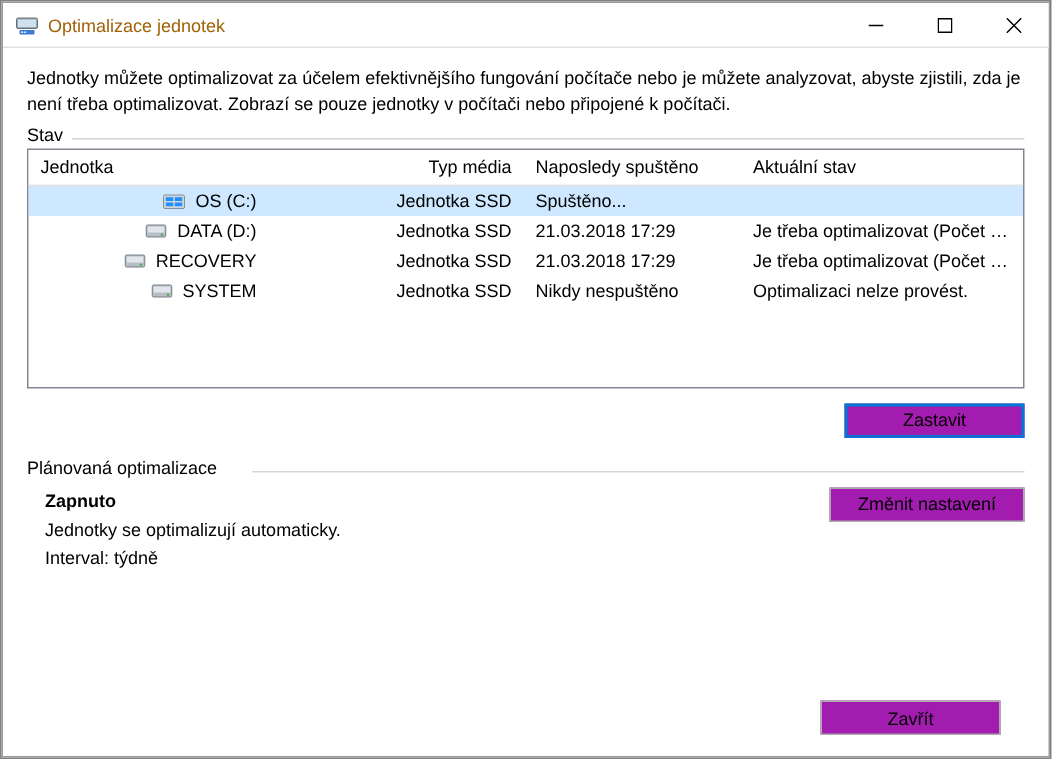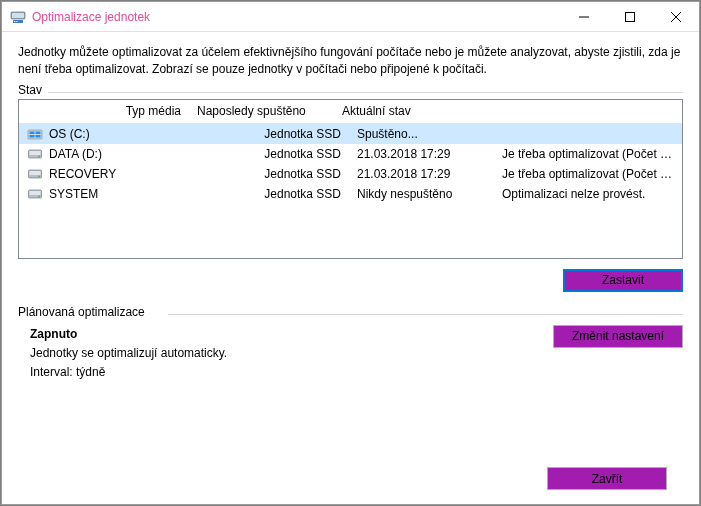--- a/index.html
+++ b/index.html
@@ -28,21 +28,21 @@
     border-bottom: 1px solid #e0e0e0;
     background: #fff;
   }
   .titlebar .app-icon {
     width: 16px; height: 16px;
     margin: 0 6px 0 8px;
   }
   .titlebar .title {
     flex: 1;
     font-size: 12px;
-    color: #ec4899;
+    color: #a16207;
   }
   .win-controls { display: flex; height: 100%; }
   .win-btn {
     width: 46px;
     display: flex;
     align-items: center;
     justify-content: center;
     color: #000;
   }
   .content {
@@ -90,21 +90,21 @@
   .col-drive  { width: 160px; }
   .col-media  { width: 170px; text-align: right; }
   .col-last   { width: 145px; }
   .col-status { flex: 1; }
   .row {
     display: flex;
     align-items: center;
     height: 20px;
   }
   .row.selected { background: #cde8ff; }
-  .drive-cell { display: flex; align-items: center; gap: 6px; }
+  .drive-cell { display: flex; align-items: center; gap: 6px; justify-content: flex-end; }
   .icon-slot { width:16px; height:16px; flex-shrink:0; }
   .btn-row-right {
     display: flex;
     justify-content: flex-end;
     margin-top: 10px;
   }
   .btn {
     min-width: 120px;
     height: 23px;
     border: 1px solid #adadad;
@@ -179,20 +179,21 @@
   <div class="content">
 
     <div class="desc">Jednotky můžete optimalizovat za účelem efektivnějšího fungování počítače nebo je můžete analyzovat, abyste zjistili, zda je není třeba optimalizovat. Zobrazí se pouze jednotky v počítači nebo připojené k počítači.</div>
 
     <div class="stav-group">
       <span class="section-label">Stav</span>
       <div class="rule"></div>
 
       <div class="listbox">
         <div class="listhead">
+          <div class="col-drive">Jednotka</div>
           <div class="col-media">Typ média</div>
           <div class="col-last">Naposledy spuštěno</div>
           <div class="col-status">Aktuální stav</div>
         </div>
         <div id="rows-container">
             <div class="row selected">
               <div class="col-drive drive-cell">
                 <span class="icon-slot"><svg viewBox="0 0 16 16" width="16" height="16">
                     <rect x="1" y="4" width="14" height="9" rx="1" fill="#cfd6dc" stroke="#7a8690" stroke-width="0.6"></rect>
                     <rect x="2.5" y="5.5" width="5" height="2.5" fill="#1e90ff"></rect>

